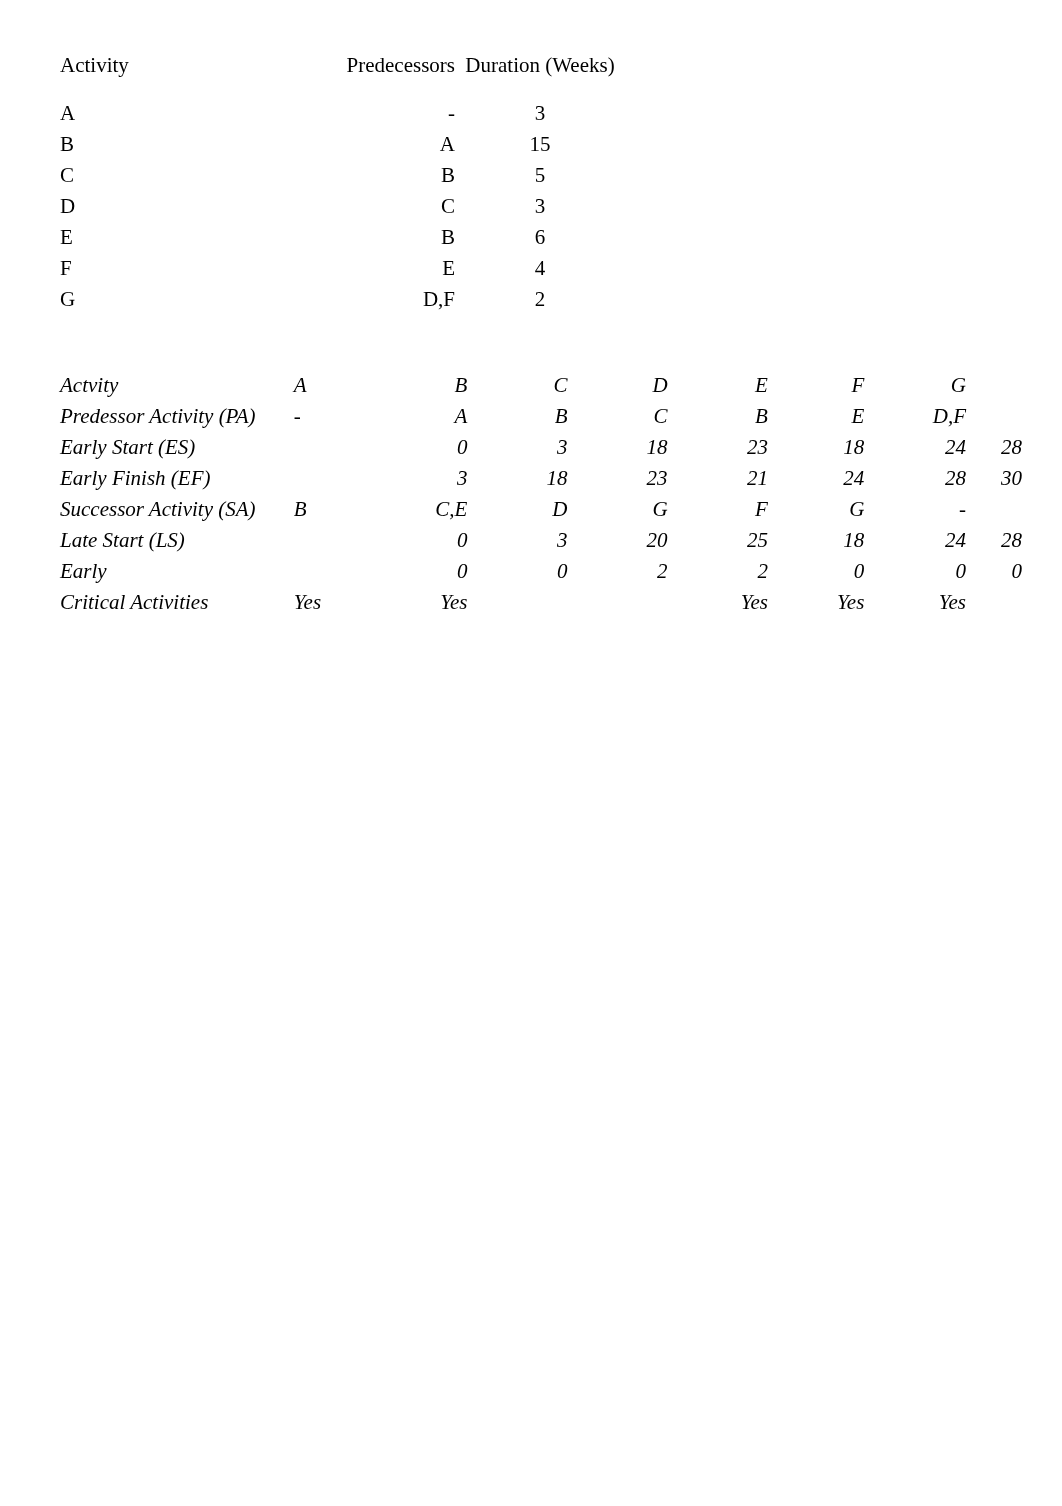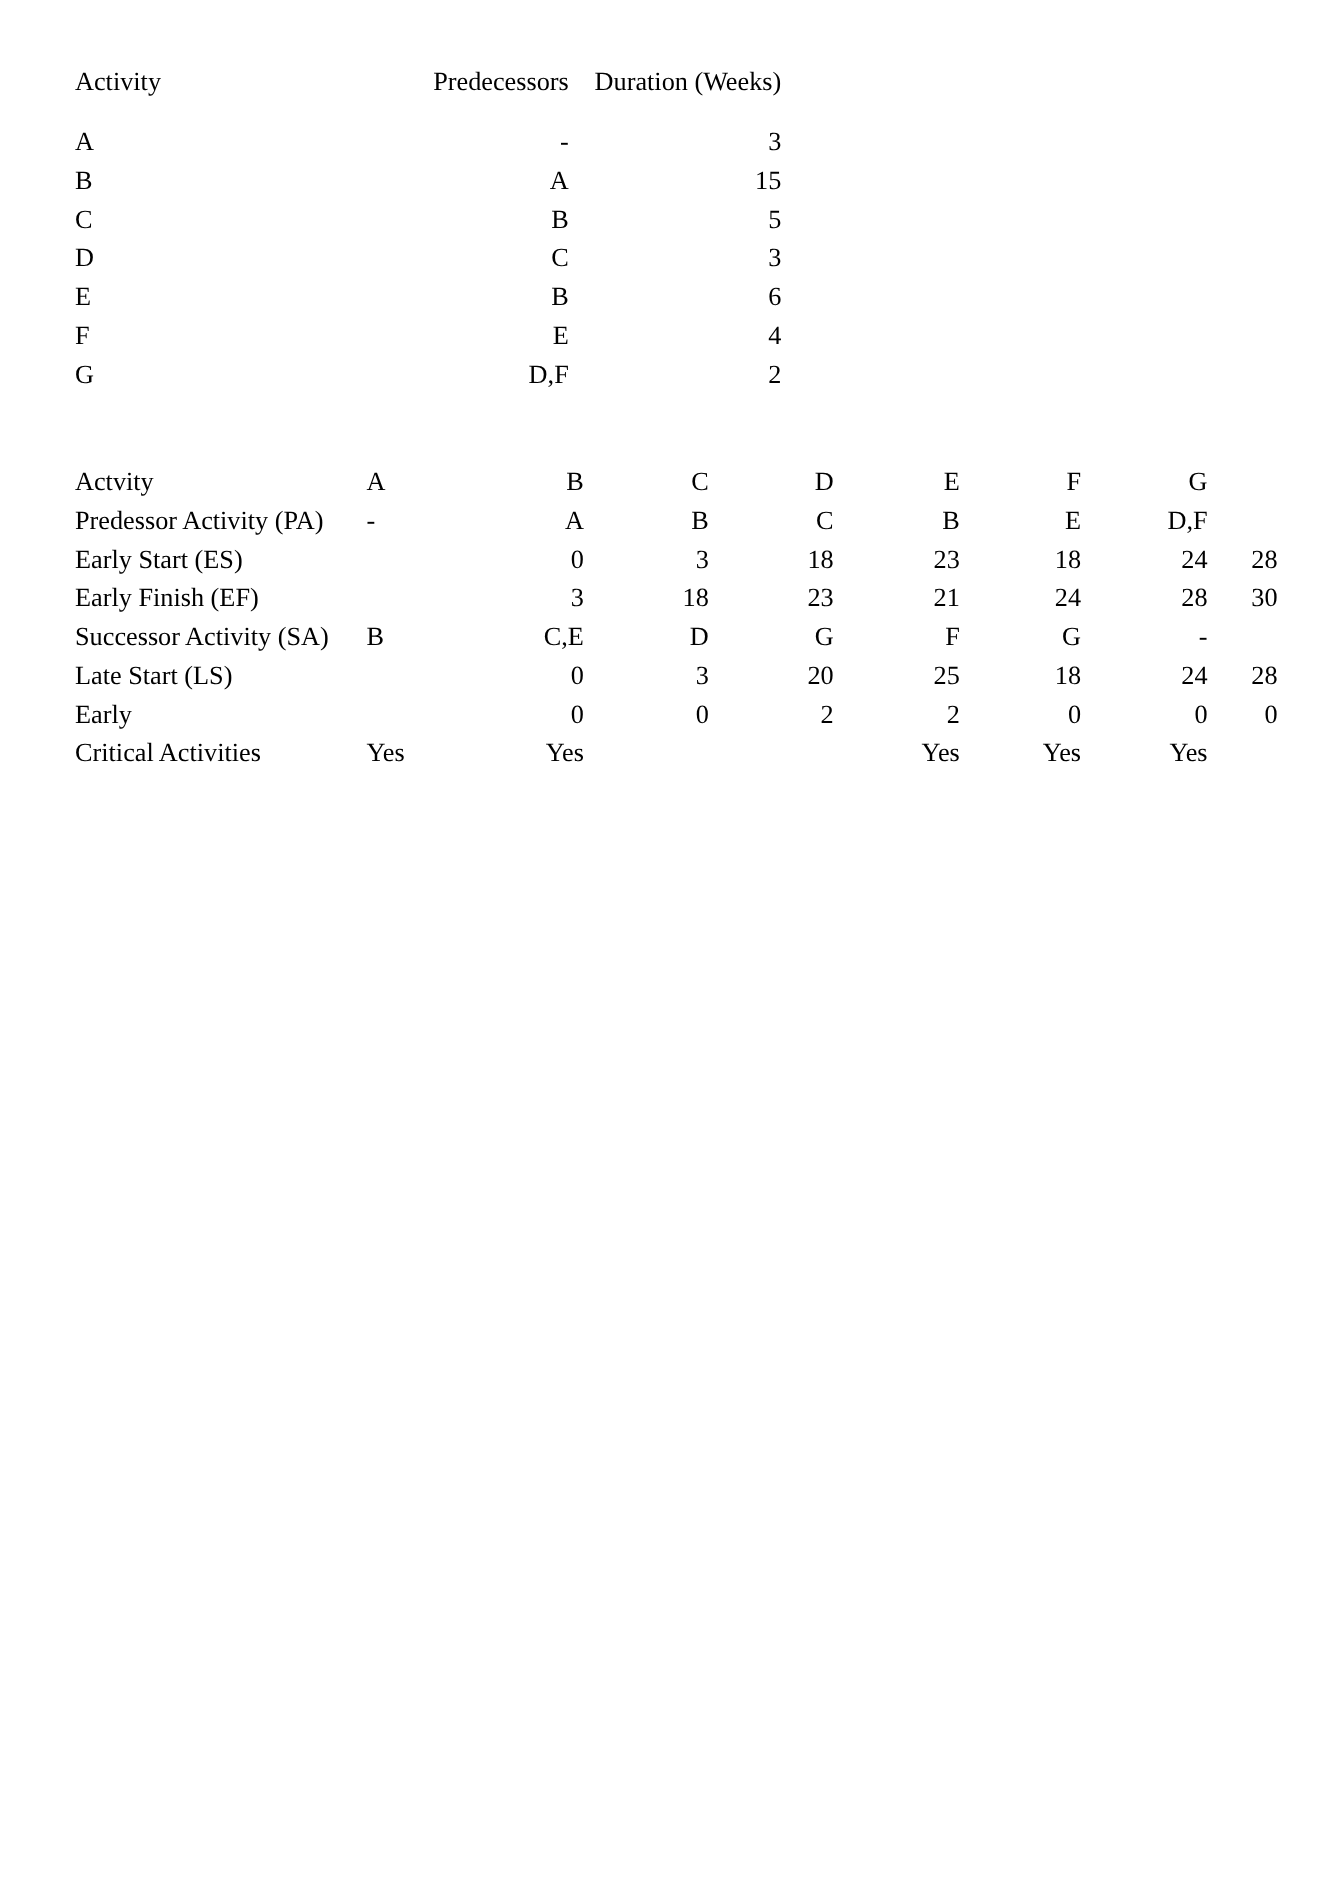--- a/index.html
+++ b/index.html
@@ -17,25 +17,26 @@
   .table1 {
     border-collapse: collapse;
     margin-bottom: 55px;
   }
   .table1 td {
     padding: 3px 0;
     vertical-align: top;
   }
   .table1 .col-act { width: 240px; text-align: left; }
   .table1 .col-pred { width: 155px; text-align: right; }
-  .table1 .col-dur { width: 170px; text-align: right; }
+  .table1 .col-dur { width: 170px; text-align: center; }
   .table1 .hdr td { padding-bottom: 20px; }
 
   .table2 {
     border-collapse: collapse;
+    font-style: italic;
   }
   .table2 td {
     padding: 3px 0;
     vertical-align: top;
   }
   .table2 .col-label { width: 275px; text-align: left; }
   .table2 .col-a { width: 115px; text-align: left; }
 
   
   .table2 .cB { width: 90px; text-align: right; padding-right: 25px; }

